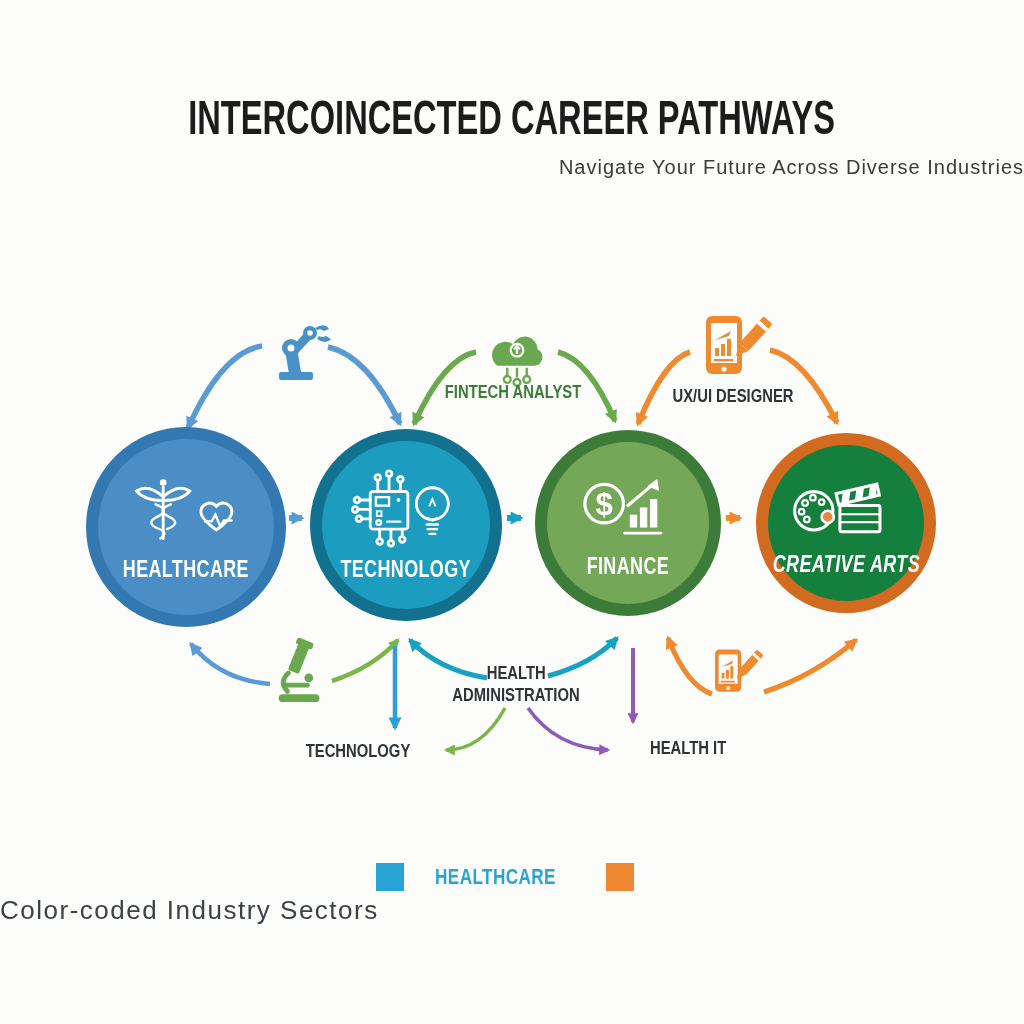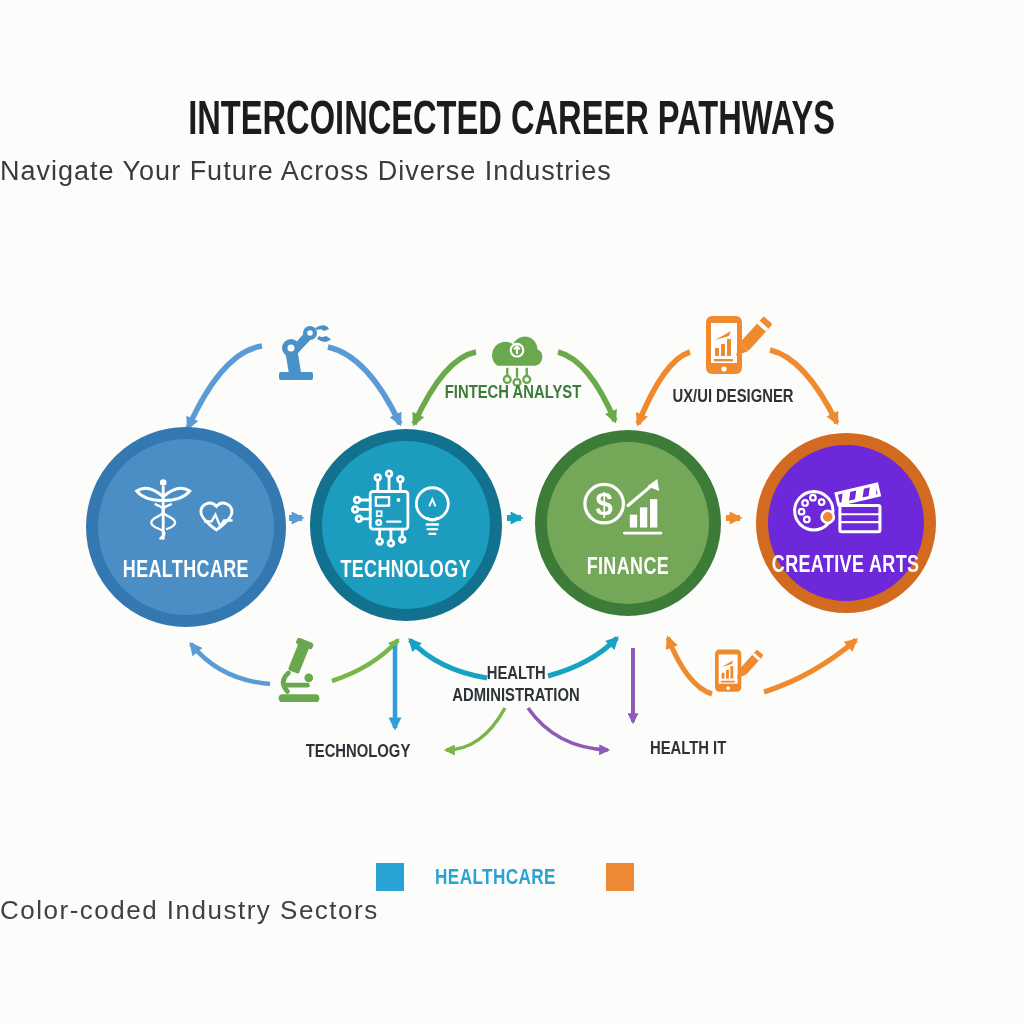--- a/index.html
+++ b/index.html
@@ -7,34 +7,34 @@
     position:relative;width:1024px;height:1024px;overflow:hidden;
     background:#fcfcfb;font-family:"Liberation Sans",sans-serif;
   }
   .cond{display:inline-block;transform:scaleX(0.78);transform-origin:50% 50%;white-space:nowrap;}
   .cond-l{display:inline-block;transform:scaleX(0.78);transform-origin:0 50%;white-space:nowrap;}
 
   
   .title{position:absolute;left:0;top:94px;width:1024px;text-align:center;
          font-weight:700;font-size:48px;line-height:1;color:#1c1c1c;letter-spacing:0;}
   .title .cond{transform:scaleX(0.68);}
-  .subtitle{position:absolute;left:0;top:156px;width:1024px;text-align:left;
-            font-size:27px;color:#3b3b3b;letter-spacing:1px;font-weight:400;}
+  .subtitle{position:absolute;left:0;top:156px;width:1024px;text-align:right;
+            font-size:20px;color:#3b3b3b;letter-spacing:1px;font-weight:400;}
 
   
   .connectors{position:absolute;left:0;top:0;width:1024px;height:1024px;}
 
   
   .sector{position:absolute;border-radius:50%;box-sizing:border-box;border:12px solid;
           display:flex;flex-direction:column;align-items:center;justify-content:center;}
   .sector-label{color:#ffffff;font-weight:700;font-size:23px;letter-spacing:0.5px;margin-top:8px;}
   .s-healthcare{left:86px;top:427px;width:200px;height:200px;background:#4a8ec5;border-color:#3478b2;}
   .s-technology{left:310px;top:429px;width:192px;height:192px;background:#1c9cbe;border-color:#11718e;}
   .s-finance{left:535px;top:430px;width:186px;height:186px;background:#74a758;border-color:#3d7c38;}
-  .s-creative{left:756px;top:433px;width:180px;height:180px;background:#6d28d9;border-color:#d26a1f;}
+  .s-creative{left:756px;top:433px;width:180px;height:180px;background:#15803d;border-color:#d26a1f;font-style:italic;}
 
   
   .plabel{position:absolute;transform:translateX(-50%);text-align:center;
           font-weight:700;font-size:19px;line-height:1.14;color:#2e3338;}
   .plabel .navy{color:#2c4a6e;}
   .plabel.green{color:#3d7c38;}
   .lbl-left{position:absolute;font-weight:700;font-size:19px;color:#2e3338;}
 
   .icon-abs{position:absolute;}
 

